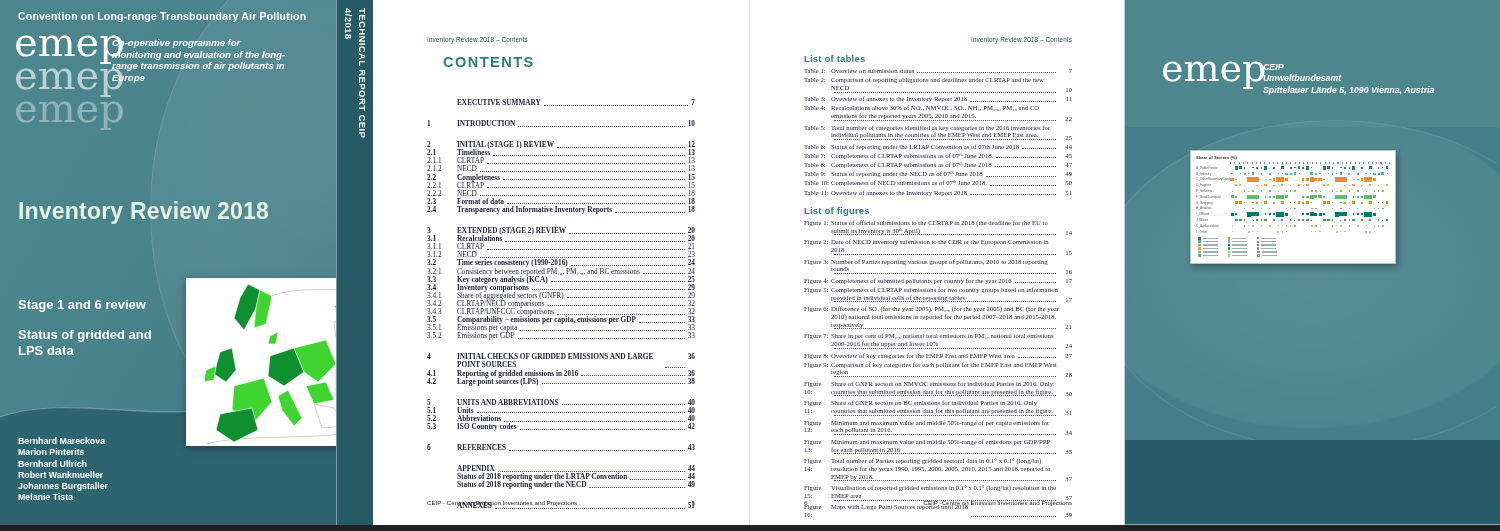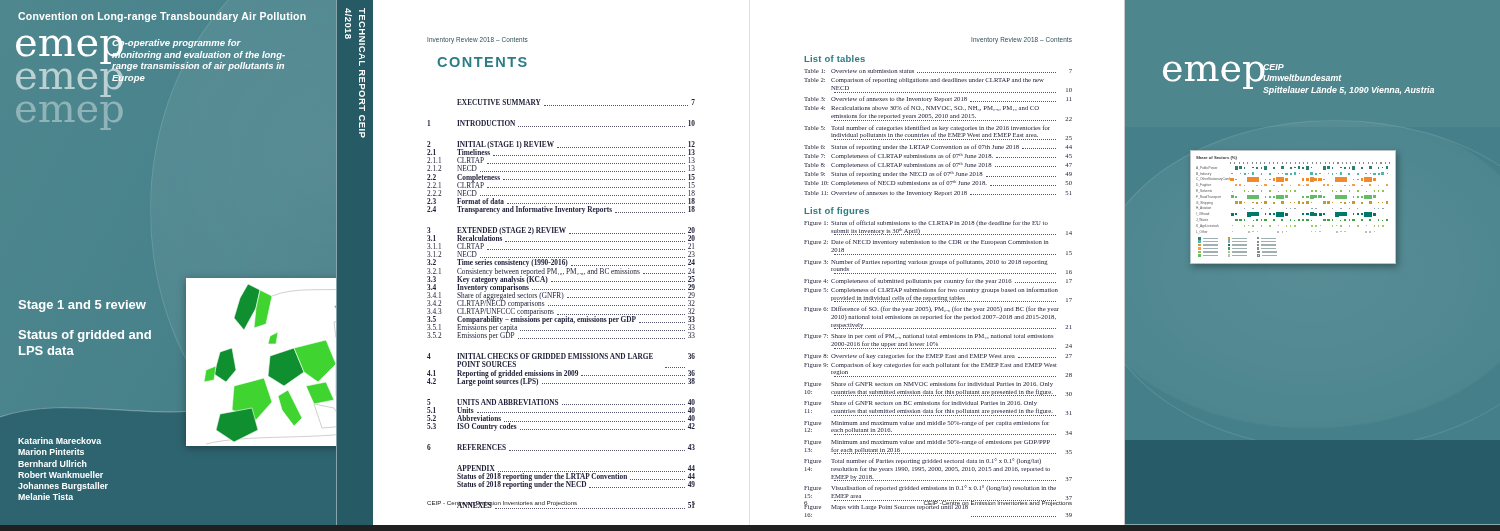--- a/index.html
+++ b/index.html
@@ -43,21 +43,21 @@
   .page{position:absolute;top:0;width:376px;height:531px;background:#fff;}
   .page-left{left:373px;}
   .page-right{left:749px;border-left:1px solid #e0e0e0;}
   .page-edge{position:absolute;left:1124px;top:0;width:1px;height:531px;background:#c9c9c9;}
 
   .pcontent{position:absolute;top:0;height:531px;}
   .pc-left{left:54px;width:268px;}
   .pc-right{left:54px;width:268px;}
   .run-head{position:absolute;top:36px;font-size:6.4px;color:#2e4f57;letter-spacing:.1px;}
   .run-head.rh-right{right:0;}
-  .contents-title{position:absolute;top:54px;left:10px;font-size:14.5px;font-weight:bold;color:#2a7d85;letter-spacing:1.5px;}
+  .contents-title{position:absolute;top:54px;left:16px;font-size:14.5px;font-weight:bold;color:#2a7d85;letter-spacing:1.5px;}
   .toc{position:absolute;top:86px;left:0;right:0;}
   .toc-row{display:flex;align-items:baseline;font-family:"Liberation Serif",serif;
     font-size:7.3px;line-height:8.1px;color:#20203a;}
   .toc-row.h{font-weight:bold;margin-top:13px;}
   .toc-row.s{font-weight:bold;}
   .toc-row .num{width:30px;flex:none;}
   .toc-row .lbl{flex:none;max-width:205px;}
   .leader{flex:1;min-width:8px;align-self:flex-end;border-bottom:1px dotted #55556a;margin:0 3px 1.5px 3px;}
   .toc-row .pg{flex:none;}
 
@@ -123,25 +123,26 @@
       <div class="e3">emep</div>
     </div>
 
     <div class="tagline">Co-operative programme for monitoring and evaluation of the long-range transmission of air pollutants in Europe</div>
 
     <svg class="cover-wave" viewBox="0 0 373 156">
       <path d="M0,42 C70,18 150,50 238,30 C295,17 335,22 373,12 L373,156 L0,156 Z" fill="#2e6470"></path>
       <path d="M0,42 C70,18 150,50 238,30 C295,17 335,22 373,12" fill="none" stroke="rgba(255,255,255,0.28)" stroke-width="1.2"></path>
     </svg>
 
-    <div class="cover-sub2">Stage 1 and 5 review</div>
+    <div class="cover-title">Inventory Review 2018</div>
+    <div class="cover-sub2">Stage 1 and 6 review</div>
     <div class="cover-sub3">Status of gridded and LPS data</div>
 
     <div class="authors">
-        <div class="author-line">Katarina Mareckova</div>
+        <div class="author-line">Bernhard Mareckova</div>
         <div class="author-line">Marion Pinterits</div>
         <div class="author-line">Bernhard Ullrich</div>
         <div class="author-line">Robert Wankmueller</div>
         <div class="author-line">Johannes Burgstaller</div>
         <div class="author-line">Melanie Tista</div>
       </div>
 
     <div class="map-panel">
       <svg width="178" height="168" viewBox="0 0 178 168">
         <rect x="0" y="0" width="178" height="168" fill="#ffffff"></rect>
@@ -334,21 +335,21 @@
             <span class="pg">33</span>
           </div>
           <div class="toc-row h">
             <span class="num">4</span>
             <span class="lbl">INITIAL CHECKS OF GRIDDED EMISSIONS AND LARGE POINT SOURCES</span>
             <span class="leader"></span>
             <span class="pg">36</span>
           </div>
           <div class="toc-row s">
             <span class="num">4.1</span>
-            <span class="lbl">Reporting of gridded emissions in 2009</span>
+            <span class="lbl">Reporting of gridded emissions in 2016</span>
             <span class="leader"></span>
             <span class="pg">36</span>
           </div>
           <div class="toc-row s">
             <span class="num">4.2</span>
             <span class="lbl">Large point sources (LPS)</span>
             <span class="leader"></span>
             <span class="pg">38</span>
           </div>
           <div class="toc-row h">

